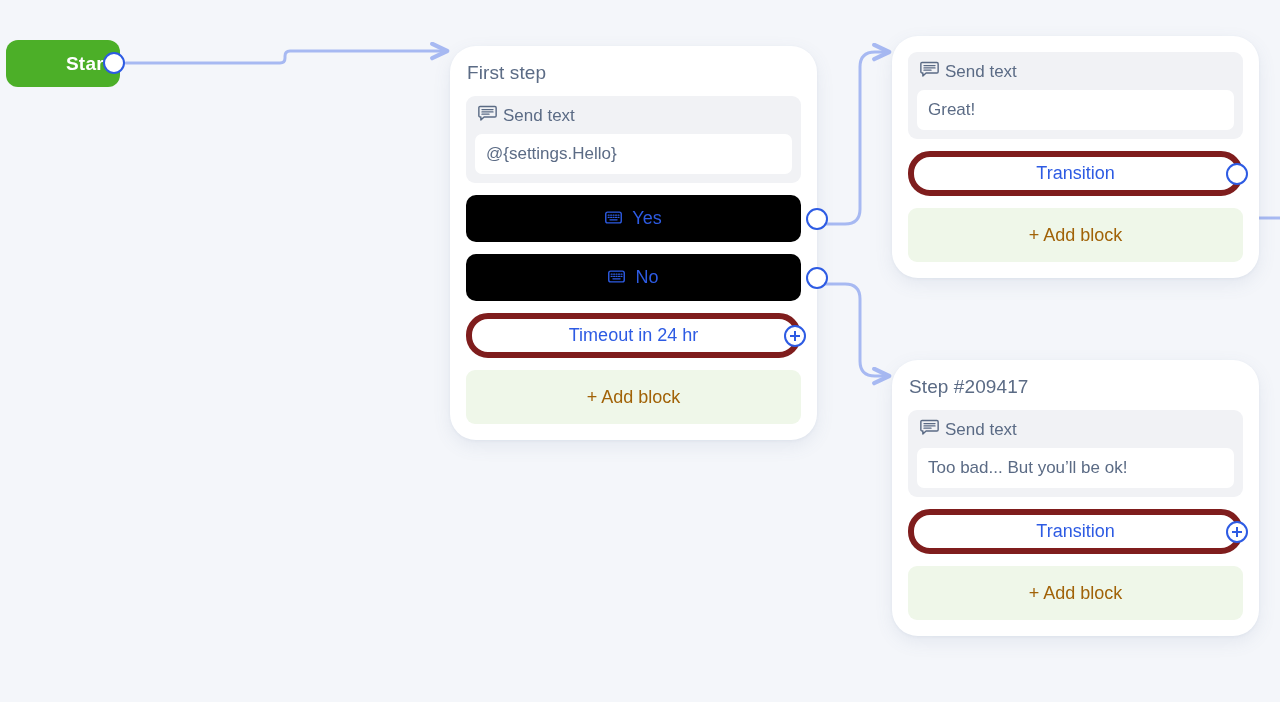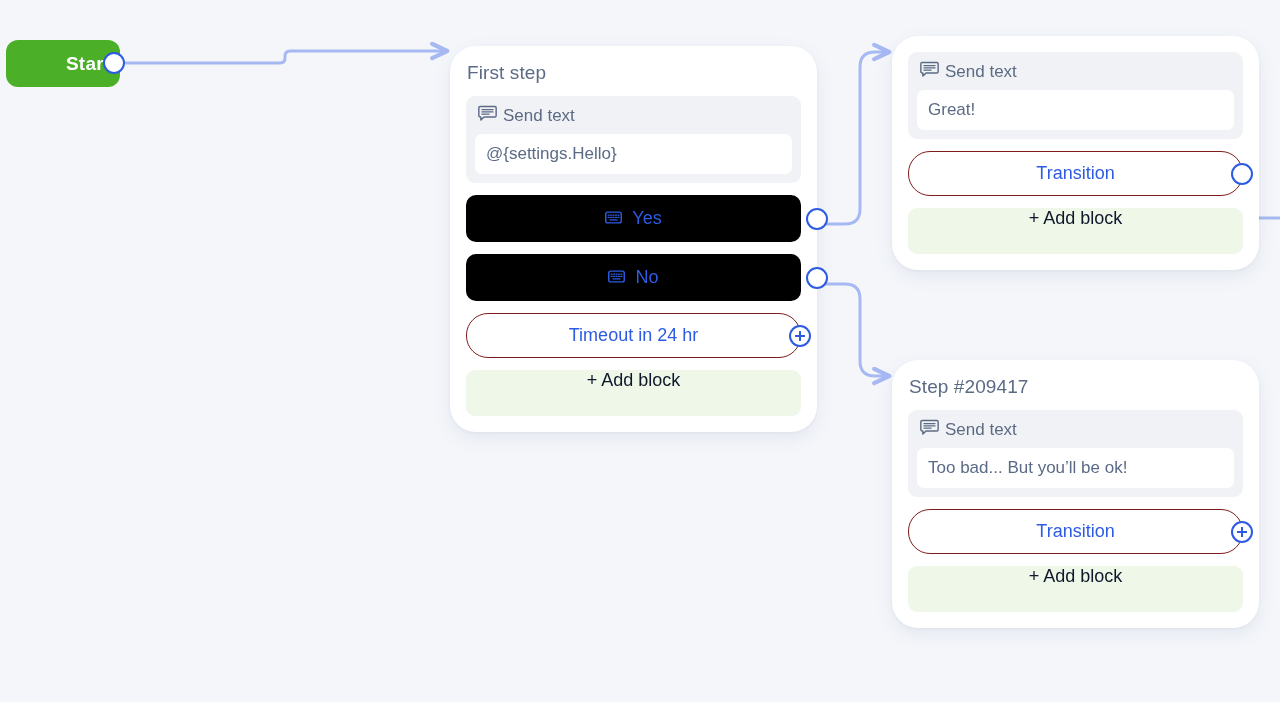--- a/index.html
+++ b/index.html
@@ -111,36 +111,36 @@
     gap: 10px;
     color: #2d5be3;
     font-size: 18px;
   }
   .choice .kbd-icon { display: block; }
 
   
   .outlined {
     position: relative;
     background: #ffffff;
-    border: 1px solid #7f1d1d;
+    border: 6px solid #7f1d1d;
     border-radius: 22px;
     height: 45px;
     margin-bottom: 12px;
     display: flex; align-items: center; justify-content: center;
     color: #2d5be3;
     font-size: 18px;
   }
 
   
   .addblock {
     background: #eff7e9;
     border-radius: 9px;
-    height: 46px;
-    display: flex; align-items: flex-start; justify-content: center;
-    color: #0f172a;
+    height: 54px;
+    display: flex; align-items: center; justify-content: center;
+    color: #a16207;
     font-size: 18px;
   }
 
   
   .anchor {
     position: absolute;
     width: 22px; height: 22px;
     border-radius: 50%;
     background: #ffffff;
     border: 2px solid #2d5be3;

